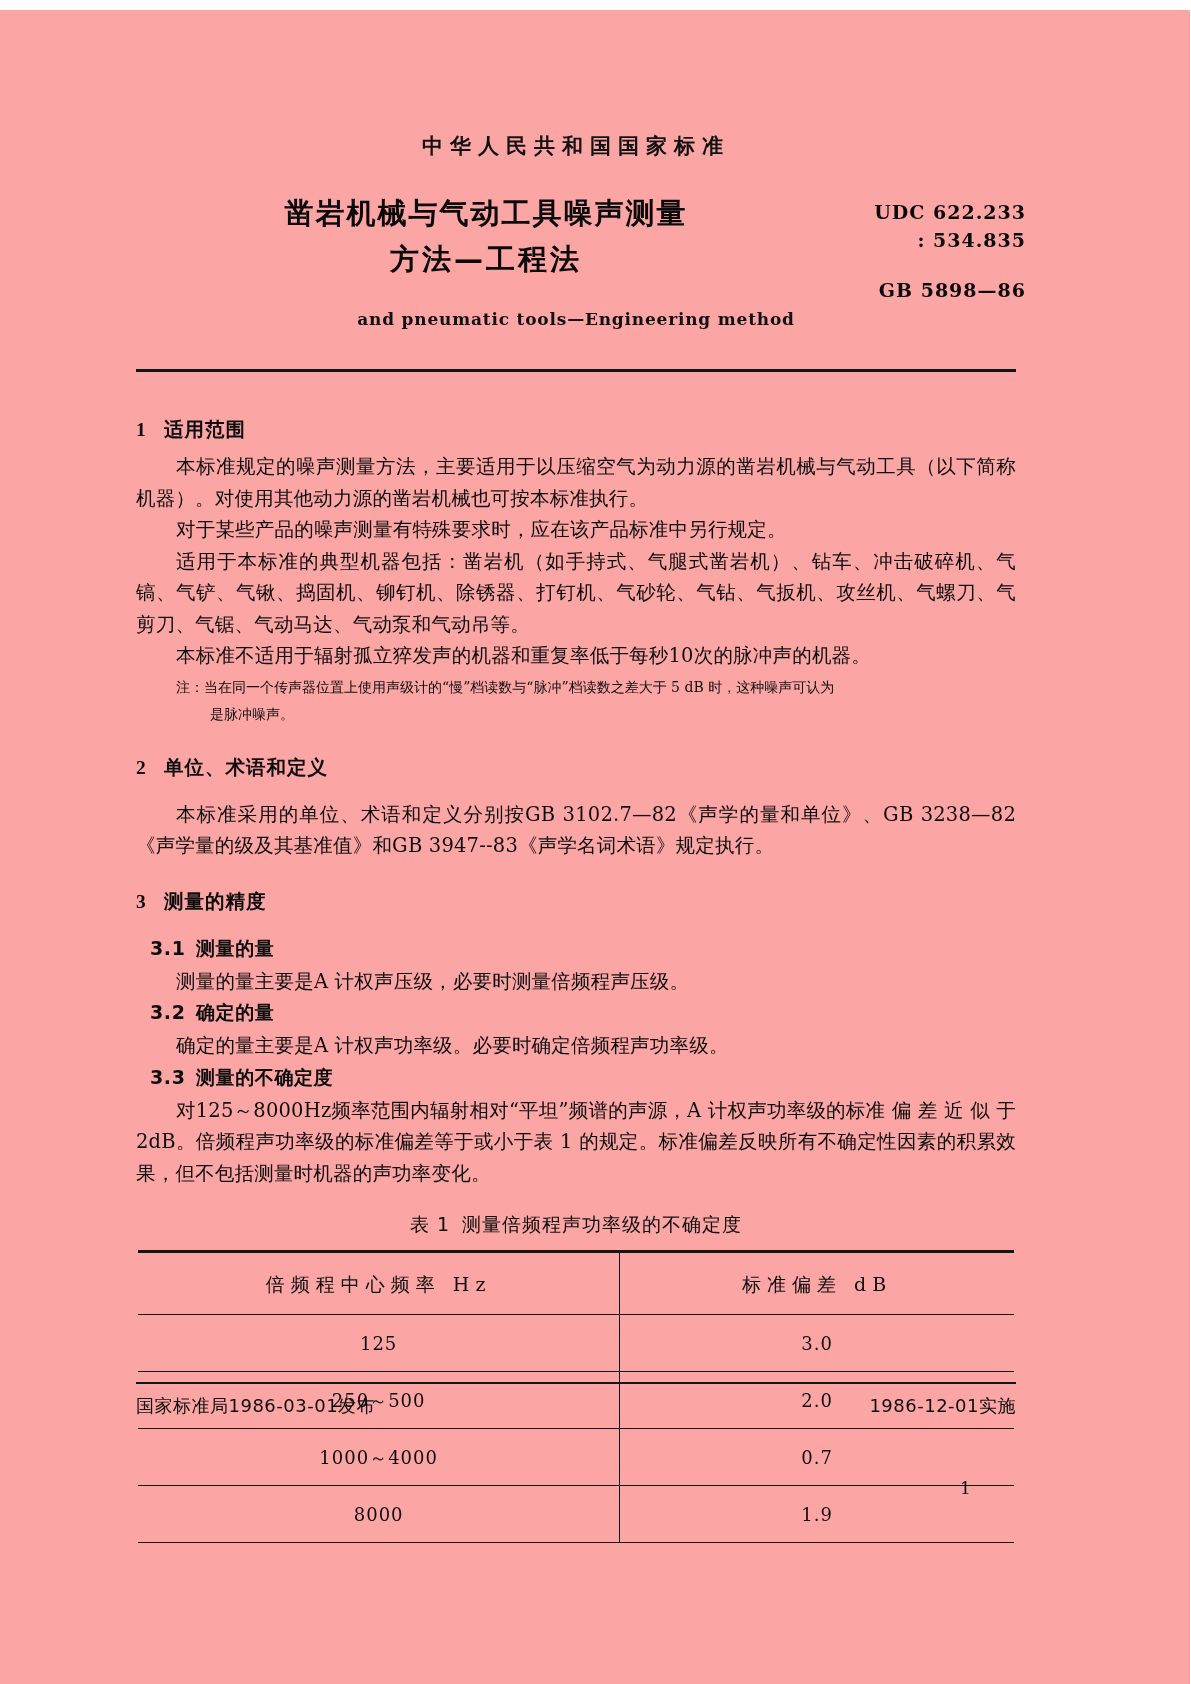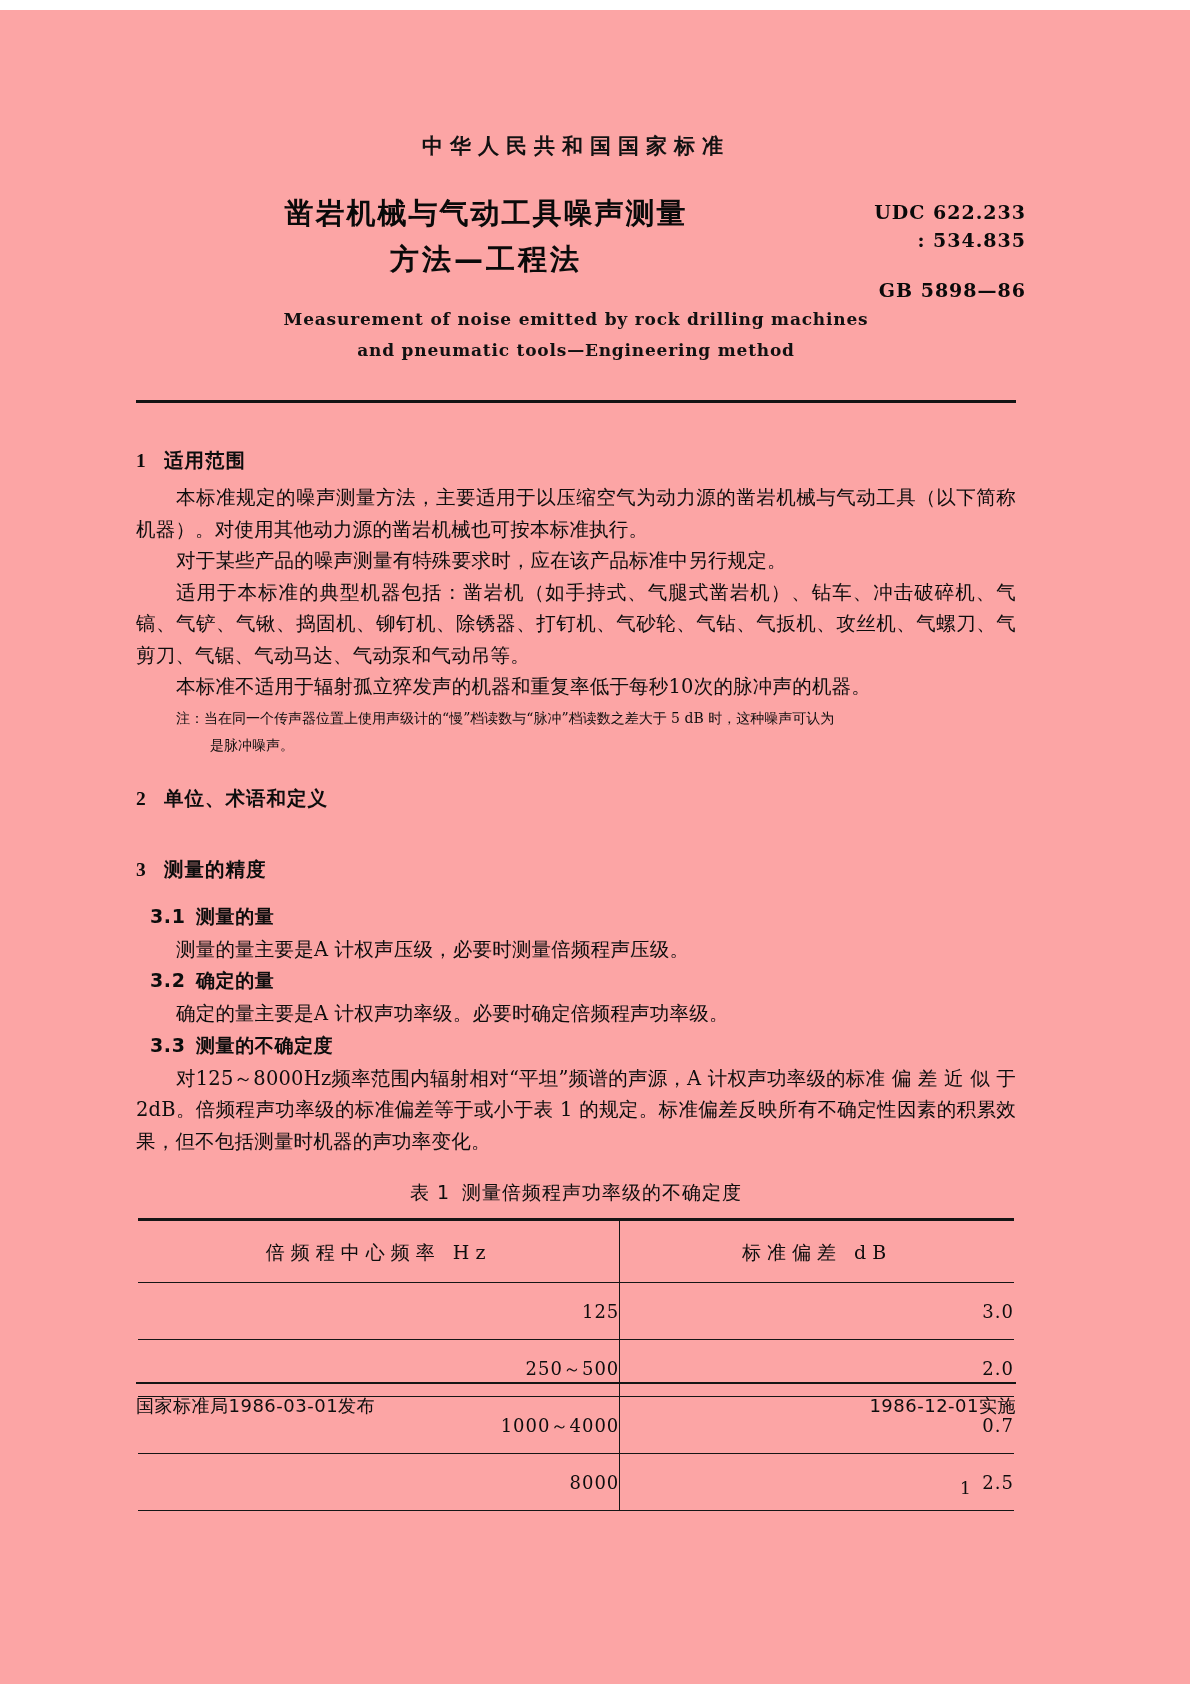--- a/index.html
+++ b/index.html
@@ -158,21 +158,21 @@
     letter-spacing: 6px;
     padding: 16px 0 14px 0;
     text-align: center;
   }
   table.t1 th.c1, table.t1 td.c1 {
     width: 55%;
     border-right: 1.2px solid #151515;
   }
   table.t1 td {
     border-bottom: 1.2px solid #151515;
-    text-align: right;
+    text-align: center;
     font-size: 18px;
     letter-spacing: 1px;
     padding: 13px 0 12px 0;
   }
   table.t1 tr:last-child td { border-bottom: 1.5px solid #151515; }
 
   
   .footer {
     position: absolute;
     left: 136px;
@@ -209,21 +209,20 @@
         <div class="ln2">方法—工程法</div>
       </div>
       <div class="code-block">
         <span class="udc1">UDC 622.233</span>
         <span class="udc2">: 534.835</span>
         <span class="gbno">GB 5898—86</span>
       </div>
     </div>
 
     <div class="en-title">
-      <div>Measurement of noise emitted by rock drilling machines</div>
       <div>and pneumatic tools—Engineering method</div>
     </div>
 
     <div class="rule-thick"></div>
 
     <div class="body">
 
       <h2 class="sec">
         <span class="num">1</span><span>适用范围</span>
       </h2>
@@ -235,20 +234,21 @@
         <span>注：</span><span>当在同一个传声器位置上使用声级计的“慢”档读数与“脉冲”档读数之差大于 5 dB 时，这种噪声可认为</span>
         <span class="cont">是脉冲噪声。</span>
       </p>
 
       <div class="gap-lg"></div>
 
       <h2 class="sec">
         <span class="num">2</span><span>单位、术语和定义</span>
       </h2>
       <div class="gap-sm"></div>
+      <p class="para">本标准采用的单位、术语和定义分别按GB 3102.7—82《声学的量和单位》、GB 3238—82《声学量的级及其基准值》和GB 3947--83《声学名词术语》规定执行。</p>
 
       <div class="gap-lg"></div>
 
       <h2 class="sec">
         <span class="num">3</span><span>测量的精度</span>
       </h2>
       <div class="gap-sm"></div>
 
       <h3 class="subsec">
         <span class="num">3.1</span><span>测量的量</span>
@@ -282,21 +282,21 @@
           <tr>
             <td class="c1">250～500</td>
             <td class="c2">2.0</td>
           </tr>
           <tr>
             <td class="c1">1000～4000</td>
             <td class="c2">0.7</td>
           </tr>
           <tr>
             <td class="c1">8000</td>
-            <td class="c2">2.5</td>
+            <td class="c2">1.9</td>
           </tr>
         </tbody>
       </table>
 
     </div>
   </div>
 
   <div class="footer">
     <span class="left">国家标准局1986-03-01发布</span>
     <span class="right">1986-12-01实施</span>

